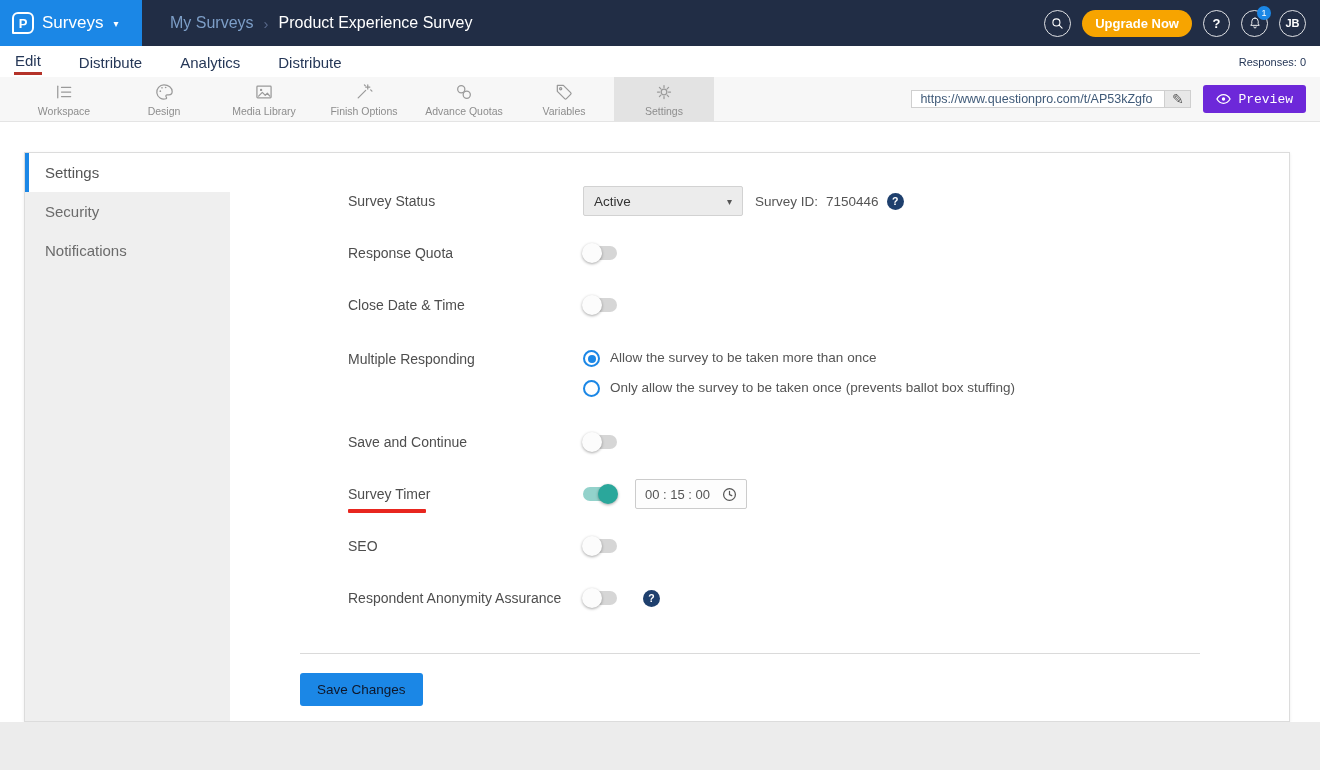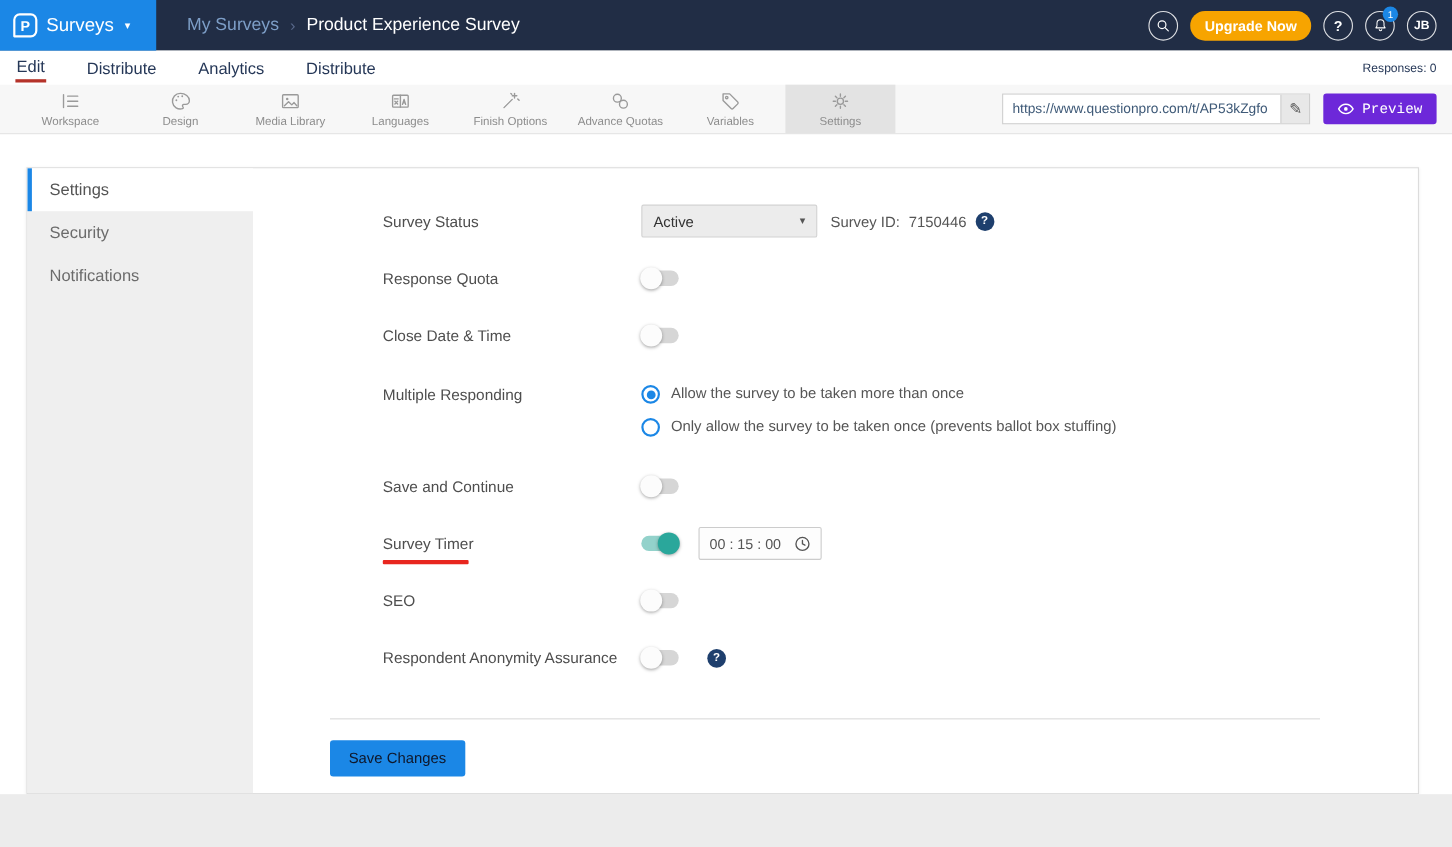--- a/index.html
+++ b/index.html
@@ -32,21 +32,21 @@
   .tab.active { border-bottom:3px solid #b5332a; }
   .responses { margin-left:auto; font-size:11px; color:#253757; }
 
   
   .toolbar { height:45px; background:#f7f7f7; border-bottom:1px solid #e4e4e4; display:flex; align-items:stretch; padding-left:14px; }
   .tool { width:100px; display:flex; flex-direction:column; align-items:center; justify-content:center; gap:3px; cursor:pointer; flex-shrink:0; }
   .tool svg { display:block; stroke:#9a9a9a; fill:none; stroke-width:1.5; stroke-linecap:round; stroke-linejoin:round; }
   .tool .tlabel { font-size:10.5px; color:#8d8d8d; white-space:nowrap; }
   .tool.active { background:#e3e3e3; }
   .url-wrap { margin-left:auto; display:flex; align-items:center; gap:12px; padding-right:14px; }
-  .url-box { width:280px; height:28px; border:1px solid #cfcfcf; background:#fff; display:flex; align-items:center; overflow:hidden; }
+  .url-box { width:280px; height:18px; border:1px solid #cfcfcf; background:#fff; display:flex; align-items:center; overflow:hidden; }
   .url-text { flex:1; font-size:12.5px; color:#3f5a78; padding:0 8px; white-space:nowrap; overflow:hidden; text-overflow:ellipsis; cursor:text; }
   .url-edit { width:26px; height:26px; background:#e8e8e8; border-left:1px solid #cfcfcf; display:flex; align-items:center; justify-content:center; color:#555; font-size:14px; cursor:pointer; flex-shrink:0; }
   .preview-btn { height:28px; background:#6d28d9; color:#fff; font-size:13px; border-radius:3px; display:flex; align-items:center; gap:7px; padding:0 13px; cursor:pointer;font-family:Liberation Mono, monospace; }
   .preview-btn svg { display:block; stroke:#fff; fill:none; stroke-width:1.4; }
 
   
   .page { padding:30px 30px 0 24px; }
   .card { width:1266px; height:570px; background:#fff; border:1px solid #dcdcdc; box-shadow:0 1px 3px rgba(0,0,0,.08); display:flex; }
   .side { width:205px; background:#efefef; flex-shrink:0; }
   .side-item { height:39px; display:flex; align-items:center; padding-left:20px; font-size:15px; color:#6b6b6b; cursor:pointer; position:relative; }
@@ -151,29 +151,20 @@
   <div class="tool">
     <svg width="20" height="20" viewBox="0 0 24 24">
         <rect x="3.5" y="5" width="17" height="14" rx="1"></rect>
         <circle cx="8.5" cy="9.5" r="1.4" fill="#9a9a9a" stroke="none"></circle>
         <path d="M5.5 17l4.5-4.5 3.5 3.5 2.5-2.5 3 3.5"></path>
       </svg>
     <span class="tlabel">Media Library</span>
   </div>
   <div class="tool">
     <svg width="20" height="20" viewBox="0 0 24 24">
-        <rect x="3.5" y="5.5" width="17" height="13" rx="1"></rect>
-        <line x1="12" y1="5.5" x2="12" y2="18.5"></line>
-        <path d="M5.5 9.5h4M6 12l3 3M9 12l-3 3"></path>
-        <path d="M14.3 15.5l1.7-5.5 1.7 5.5M14.8 13.8h2.4"></path>
-      </svg>
-    <span class="tlabel">Languages</span>
-  </div>
-  <div class="tool">
-    <svg width="20" height="20" viewBox="0 0 24 24">
         <line x1="5" y1="19" x2="14" y2="10"></line>
         <line x1="16.5" y1="3.5" x2="16.5" y2="8.5"></line>
         <line x1="14" y1="6" x2="19" y2="6"></line>
         <line x1="20" y1="9.5" x2="21.5" y2="11"></line>
         <line x1="12.5" y1="3.5" x2="13.5" y2="4.5"></line>
       </svg>
     <span class="tlabel">Finish Options</span>
   </div>
   <div class="tool">
     <svg width="20" height="20" viewBox="0 0 24 24">

